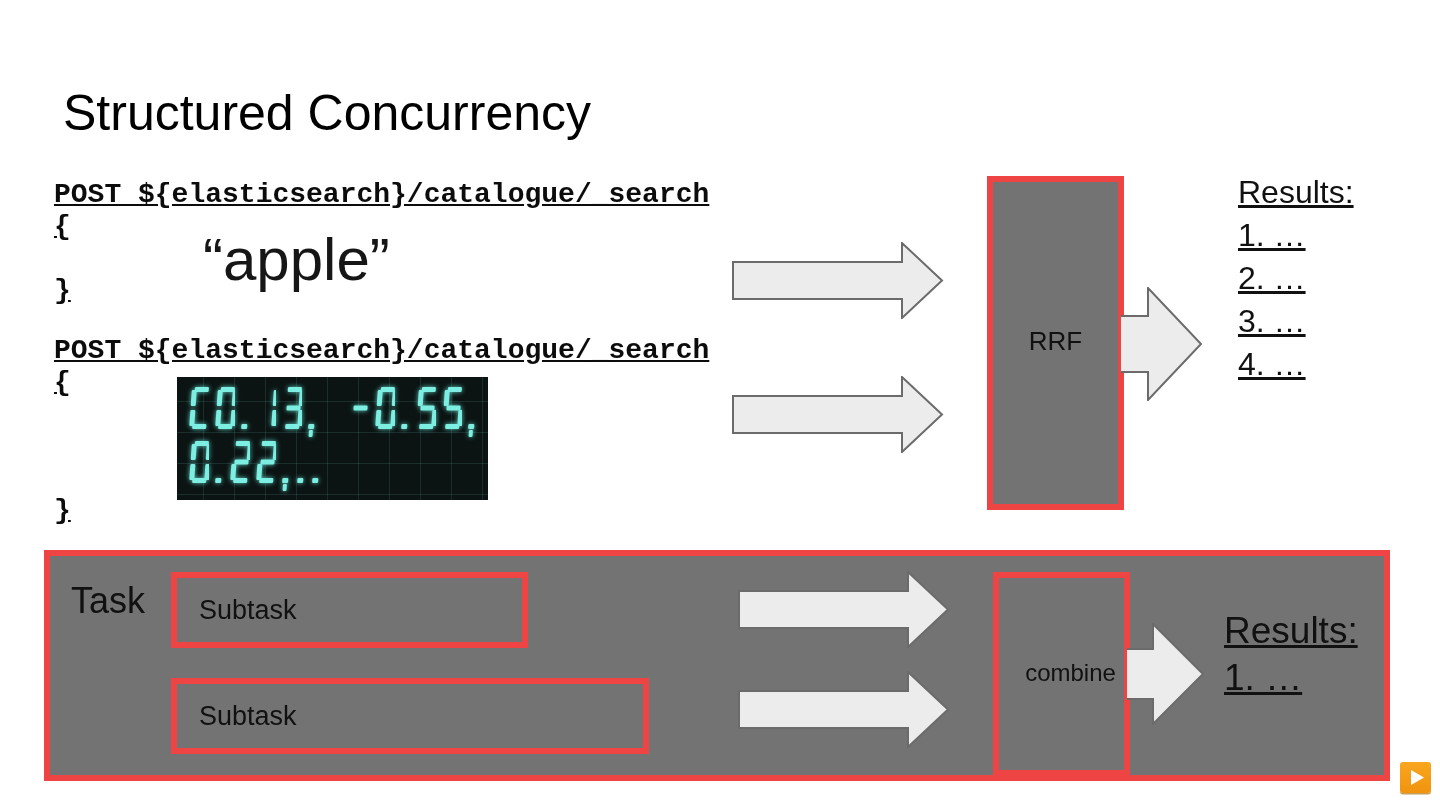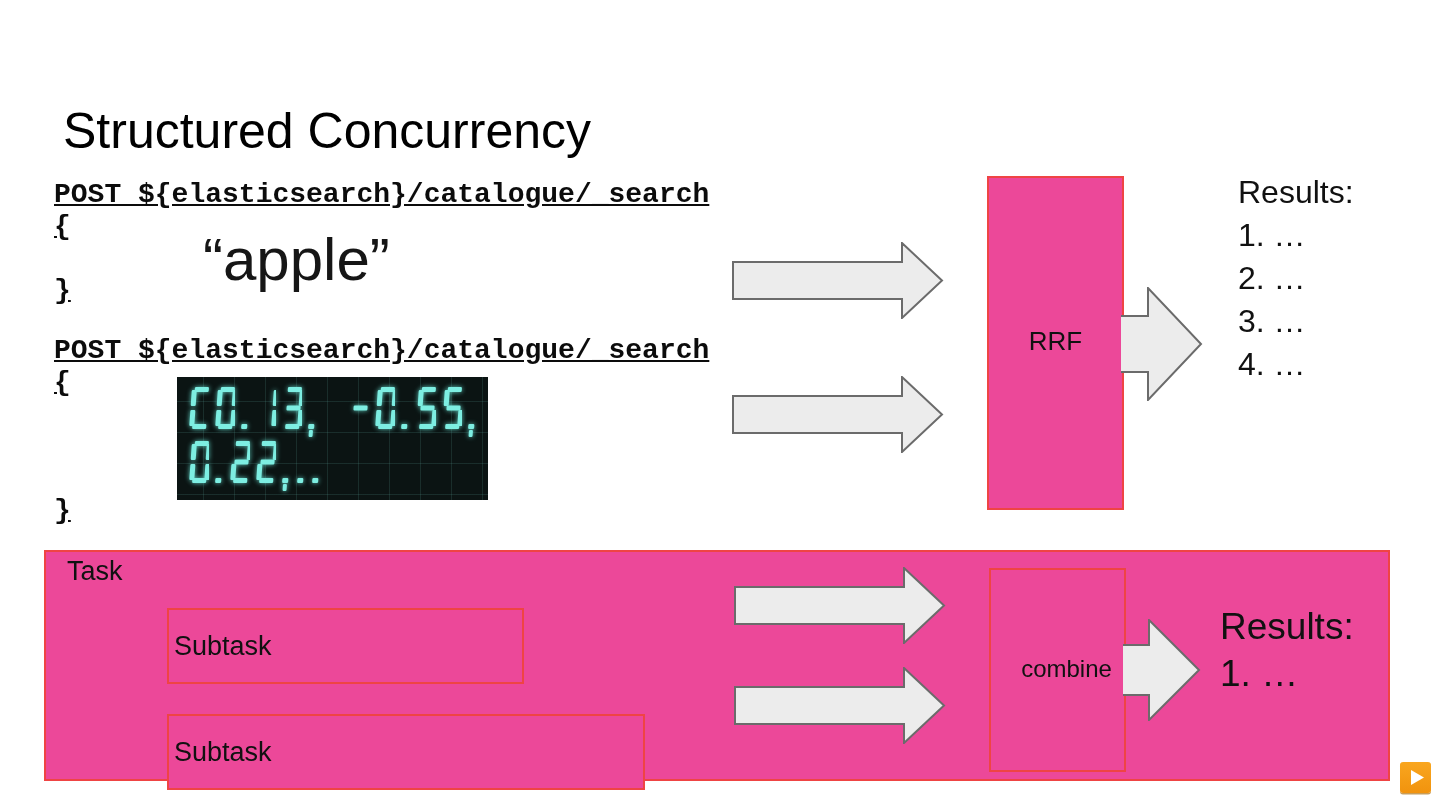--- a/index.html
+++ b/index.html
@@ -3,21 +3,21 @@
 <meta charset="utf-8">
 <style>
   * { margin:0; padding:0; box-sizing:border-box; }
   html,body { background:#fff; }
   .slide {
     position:relative; width:1440px; height:810px; background:#ffffff;
     overflow:hidden; font-family:"Liberation Sans", sans-serif; color:#111;
   }
   .title {
     position:absolute; left:63px; top:84px;
-    font-size:50px; font-weight:400; color:#000; white-space:nowrap;margin-top:18px;
+    font-size:50px; font-weight:400; color:#000; white-space:nowrap;
   }
   .code {
     position:absolute; left:54px;
     font-family:"Liberation Mono", monospace; font-weight:bold;
     font-size:28px; line-height:32px; color:#0c0c0c; white-space:pre;text-decoration:underline;
   }
   .code1 { top:179px; }
   .code2 { top:335px; }
   .apple {
     position:absolute; left:203px; top:225px;
@@ -33,43 +33,43 @@
     background-size:31px 31px; background-position:-5px -7px;
   }
   .seg-row { position:absolute; left:12px; white-space:nowrap; font-size:0; }
   .seg-row.row1 { top:10px; }
   .seg-row.row2 { top:64px; }
   .seg-row svg {
     display:inline-block; vertical-align:top; margin-right:6px;
     filter:drop-shadow(0 0 2.5px rgba(110,240,226,0.85));
   }
   
-  .gbox { position:absolute; background:#ec4899; border:2px solid #ef4444; }
+  .gbox { position:absolute; background:#737373; border:6px solid #ef4444; }
   .rrf-box  { left:987px; top:176px; width:137px; height:334px; }
   .combine-box { left:943px; top:16px; width:137px; height:204px; }
   .gbox .boxlabel {
     position:absolute; left:0; right:0; top:50%; transform:translateY(-54%);
     text-align:center; font-size:26px; color:#111;
   }
   .flow-arrow { position:absolute; }
   .fa1 { left:732px; top:242px; }
   .fa2 { left:732px; top:376px; }
   .fa3 { left:688px; top:15px; }
   .fa4 { left:688px; top:115px; }
   .out-arrow { position:absolute; }
   .rrf-out { left:1121px; top:287px; }
   .combine-out { left:1077px; top:67px; }
   
-  .results { position:absolute; white-space:nowrap; color:#111; }
+  .results { position:absolute; white-space:nowrap; color:#111;text-decoration:underline; }
   .results-top { left:1238px; top:171px; font-size:32px; line-height:43px; }
   .results-bottom { left:1174px; top:51px; font-size:37px; line-height:47px; }
   
   .task-box { left:44px; top:550px; width:1346px; height:231px; }
-  .task-label { position:absolute; left:21px; top:4px; font-size:27px; color:#111; }
-  .subtask { display:flex; align-items:center; padding-left:5px; font-size:27px;margin-top:40px; }
+  .task-label { position:absolute; left:21px; top:24px; font-size:36px; color:#111; }
+  .subtask { display:flex; align-items:center; padding-left:22px; font-size:27px; }
   .subtask1 { left:121px; top:16px;  width:357px; height:76px; }
   .subtask2 { left:121px; top:122px; width:478px; height:76px; }
   
   .play-btn {
     position:absolute; left:1400px; top:762px; width:31px; height:31px;
     border:none; border-radius:3px; cursor:pointer; padding:0;
     background:linear-gradient(#f9a61f, #f1930e);
     box-shadow:0 1.5px 0 rgba(170,105,0,0.65);
     display:flex; align-items:center; justify-content:center;
   }

